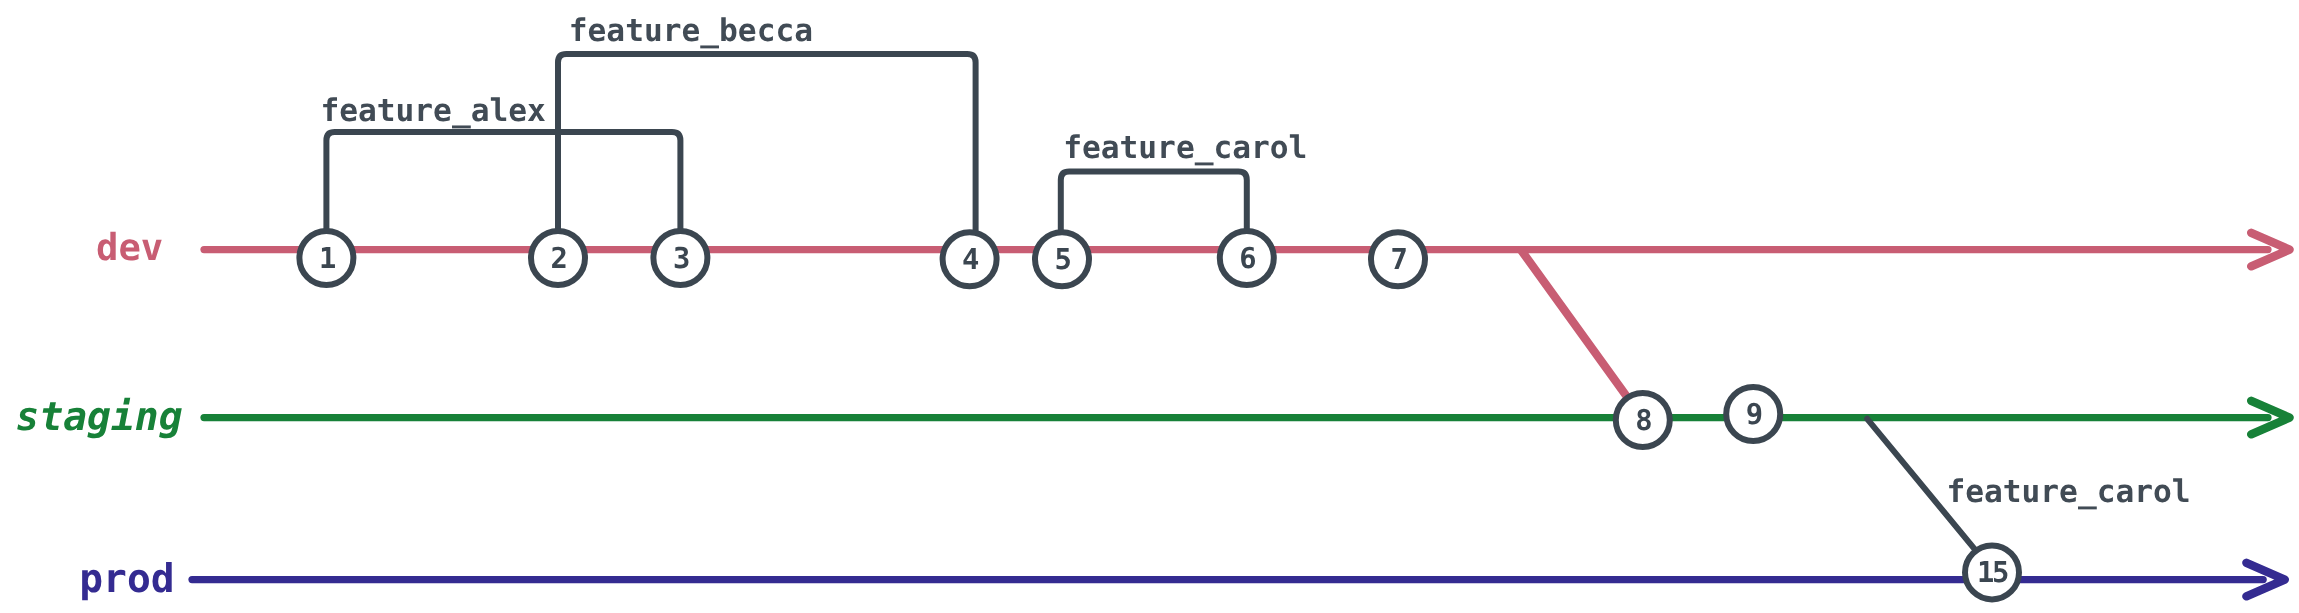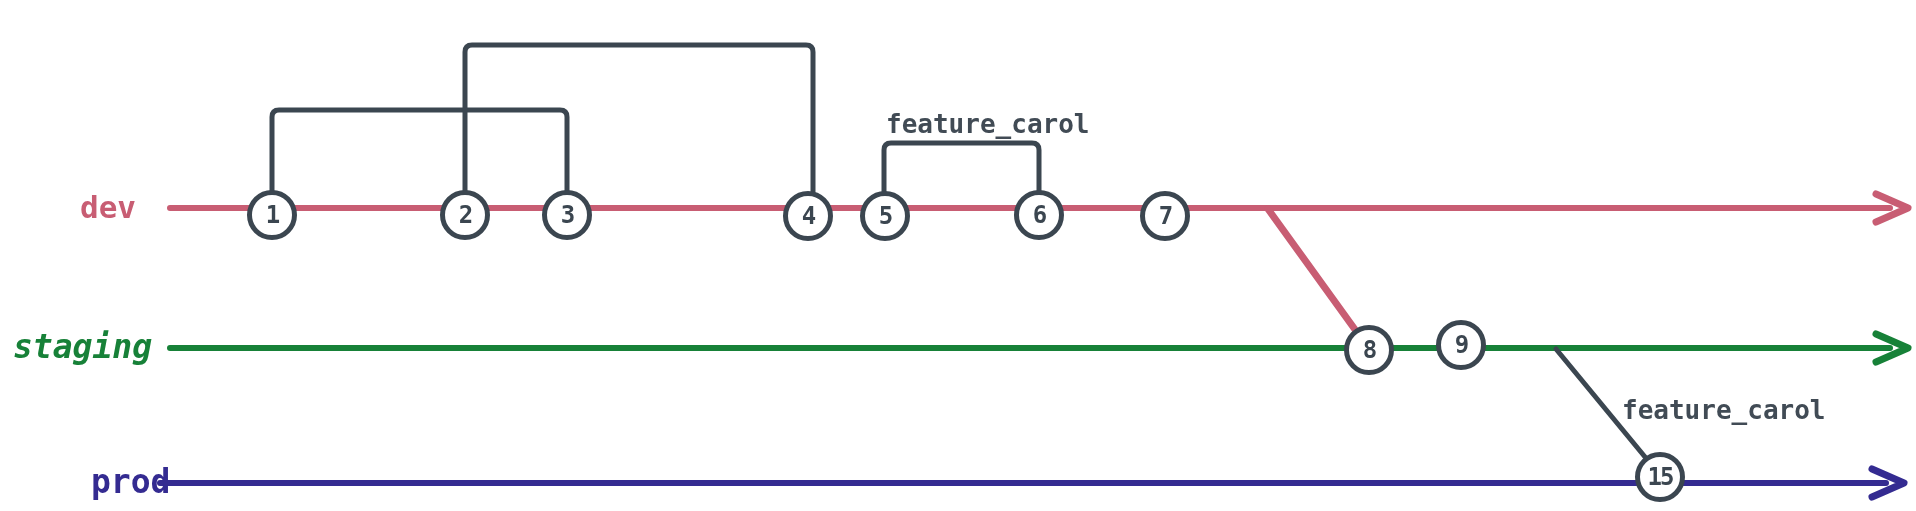--- a/index.html
+++ b/index.html
@@ -41,21 +41,21 @@
   .branch-label {
     position: absolute;
     transform: translateY(-54%);
     font-weight: bold;
     font-size: 33px;
     z-index: 4;
     white-space: nowrap;
   }
   .branch-label.dev     { color: var(--dev, #c25b71); font-size: 31px; }
   .branch-label.staging { color: var(--staging, #178138); font-style: italic; }
-  .branch-label.prod    { color: var(--prod, #342b91); margin-left: 25px; }
+  .branch-label.prod    { color: var(--prod, #342b91); }
   .feature-label {
     position: absolute;
     font-weight: bold;
     font-size: 26px;
     color: var(--feature-text, #414b55);
     z-index: 4;
     white-space: nowrap;
   }
 </style>
 </head>
@@ -79,20 +79,22 @@
 
     <path d="M 272 193 L 272 117 Q 272 110 279 110 L 560 110 Q 567 110 567 117 L 567 193" fill="none" stroke-width="5" stroke-linecap="round" stroke-linejoin="round" stroke="#3b4650"></path>
     <path d="M 465 191 L 465 52 Q 465 45 472 45 L 806 45 Q 813 45 813 52 L 813 193" fill="none" stroke-width="5" stroke-linecap="round" stroke-linejoin="round" stroke="#3b4650"></path>
     <path d="M 884 192 L 884 150 Q 884 143 891 143 L 1032 143 Q 1039 143 1039 150 L 1039 191" fill="none" stroke-width="5" stroke-linecap="round" stroke-linejoin="round" stroke="#3b4650"></path>
   </svg>
 
   <div class="branch-label dev" style="left:80px; top:208px;">dev</div>
   <div class="branch-label staging" style="left:13px; top:348px;">staging</div>
   <div class="branch-label prod" style="left:66px; top:483px;">prod</div>
 
+  <div class="feature-label" style="left:267px; top:78px;">feature_alex</div>
+  <div class="feature-label" style="left:474px; top:11px;">feature_becca</div>
   <div class="feature-label" style="left:886px; top:109px;">feature_carol</div>
   <div class="feature-label" style="left:1622px; top:395px;">feature_carol</div>
 
   <div class="commit-node" style="left:247px; top:190px;">1</div>
   <div class="commit-node" style="left:440px; top:190px;">2</div>
   <div class="commit-node" style="left:542px; top:190px;">3</div>
   <div class="commit-node" style="left:783px; top:191px;">4</div>
   <div class="commit-node" style="left:860px; top:191px;">5</div>
   <div class="commit-node" style="left:1014px; top:190px;">6</div>
   <div class="commit-node" style="left:1140px; top:191px;">7</div>

